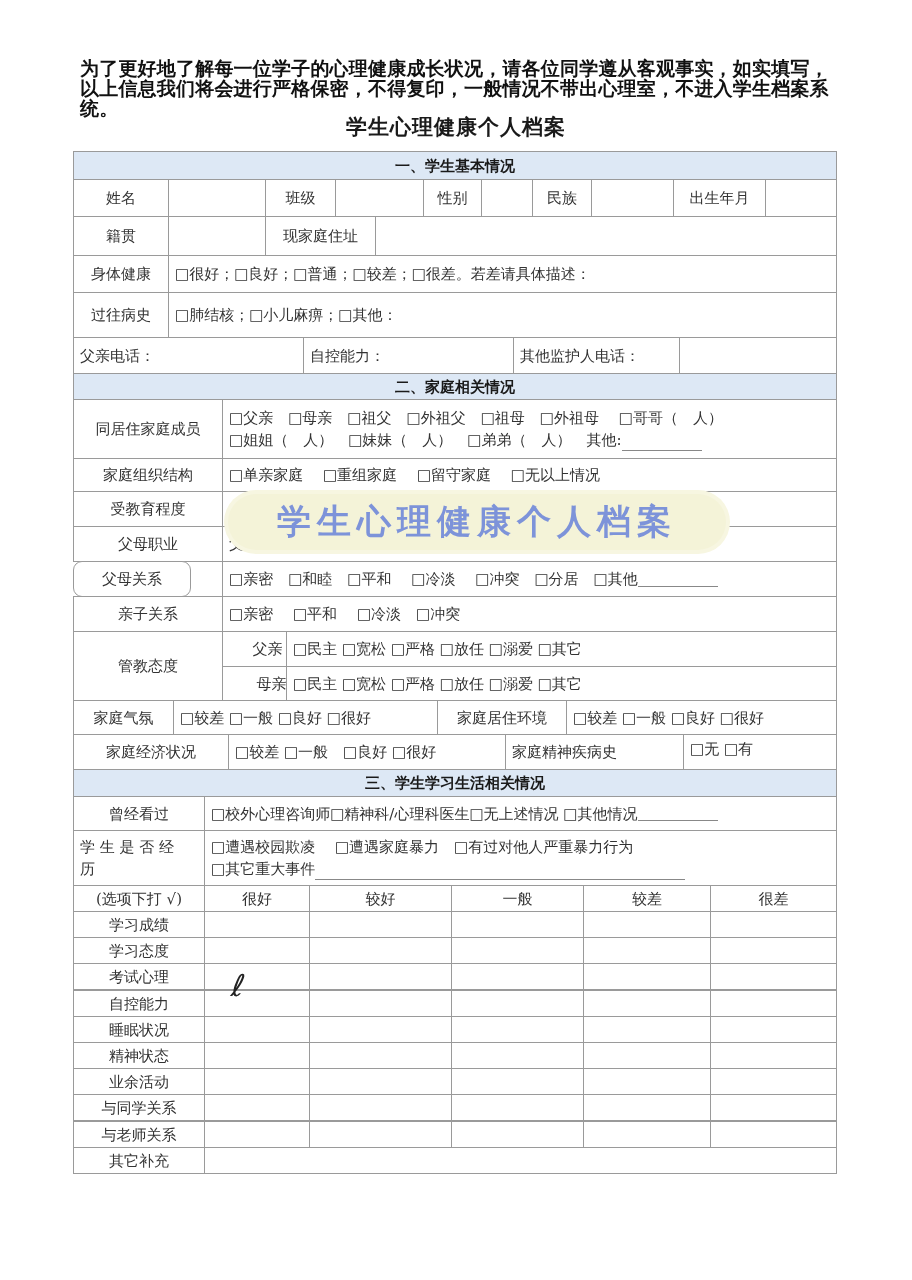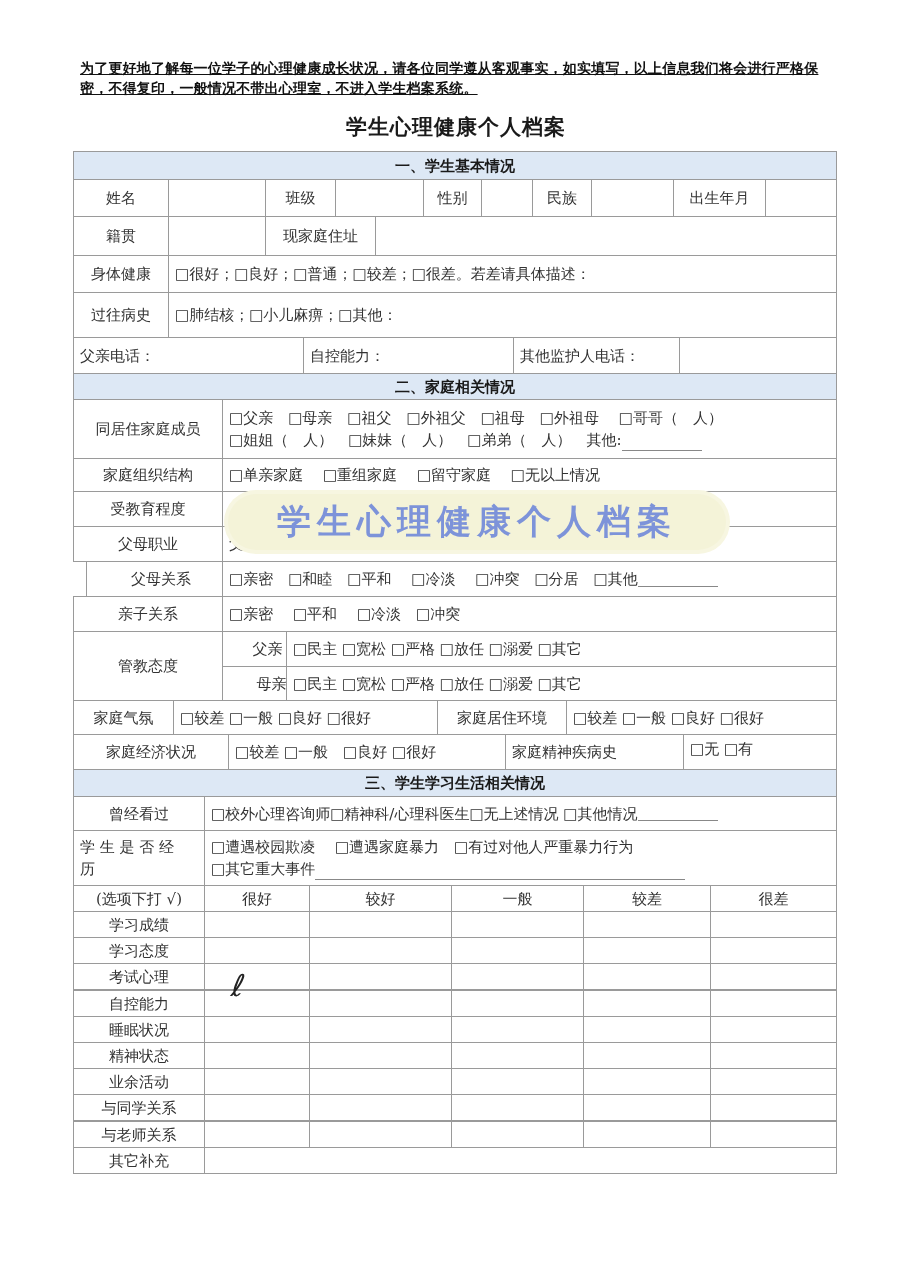--- a/index.html
+++ b/index.html
@@ -1,19 +1,19 @@
 <!DOCTYPE html>
 <html><head>
 <meta charset="utf-8">
 <style>
   html, body { margin:0; padding:0; }
   body { width:912px; height:1280px; background:#ffffff; position:relative; overflow:hidden;
          font-family:"DejaVu Serif","Liberation Serif",serif; color:#2a2a2a; }
   .intro { position:absolute; left:80px; top:58px; width:760px; font-family:"DejaVu Sans","Liberation Sans",sans-serif;
-           font-weight:bold; font-size:14px; line-height:20px; color:#111; letter-spacing:0.2px;text-decoration:underline; }
+           font-weight:bold; font-size:19px; line-height:20px; color:#111; letter-spacing:0.2px; }
   .doc-title { position:absolute; left:0; width:912px; top:113px; text-align:center; font-family:"DejaVu Sans","Liberation Sans",sans-serif;
                font-size:21px; font-weight:bold; color:#1a1a1a; letter-spacing:1px; }
   .cell { position:absolute; box-sizing:border-box; border:1px solid #9a9a9a; background:#fff;
           font-size:15px; line-height:20px; display:flex; align-items:center; padding:0 6px; color:#333; white-space:nowrap; overflow:hidden; }
   .c { justify-content:center; }
   .sec { background:#dde8f5; font-family:"DejaVu Sans","Liberation Sans",sans-serif; font-weight:bold; font-size:15px; color:#1a1a1a; justify-content:center; }
   .multi { flex-direction:column; align-items:flex-start; justify-content:center; line-height:22px; }
   .line-fill { display:inline-block; width:80px; border-bottom:1px solid #888; height:14px; vertical-align:bottom; }
   .banner { position:absolute; left:228px; top:494px; width:498px; height:56px; background:#f4f3d8; border-radius:28px;
             box-shadow:0 0 0 4px #f7f6e1; display:flex; align-items:center; justify-content:center;
@@ -67,21 +67,21 @@
 
 <div class="cell c" style="left:73px;top:458px;width:150px;height:34px;">家庭组织结构</div>
 <div class="cell" style="left:222px;top:458px;width:615px;height:34px;">□单亲家庭　 □重组家庭　 □留守家庭　 □无以上情况</div>
 
 <div class="cell c" style="left:73px;top:491px;width:150px;height:36px;">受教育程度</div>
 <div class="cell" style="left:222px;top:491px;width:615px;height:36px;">父</div>
 
 <div class="cell c" style="left:73px;top:526px;width:150px;height:36px;">父母职业</div>
 <div class="cell" style="left:222px;top:526px;width:615px;height:36px;">父</div>
 
-<div class="cell c" style="left:86px;top:561px;width:150px;height:36px;">父母关系</div>
+<div class="cell c" style="left:73px;top:561px;width:118px;height:36px;border-radius:9px;">父母关系</div>
 <div class="cell" style="left:222px;top:561px;width:615px;height:36px;">
     <span>□亲密　□和睦　□平和　 □冷淡　 □冲突　□分居　□其他</span>
     <span class="line-fill"></span>
   </div>
 
 <div class="cell c" style="left:73px;top:596px;width:150px;height:36px;">亲子关系</div>
 <div class="cell" style="left:222px;top:596px;width:615px;height:36px;">□亲密　 □平和　 □冷淡　□冲突</div>
 
 <div class="cell c" style="left:73px;top:631px;width:150px;height:70px;">管教态度</div>
 <div class="cell c" style="left:222px;top:631px;width:65px;height:36px;padding-left:32px;">父亲</div>

